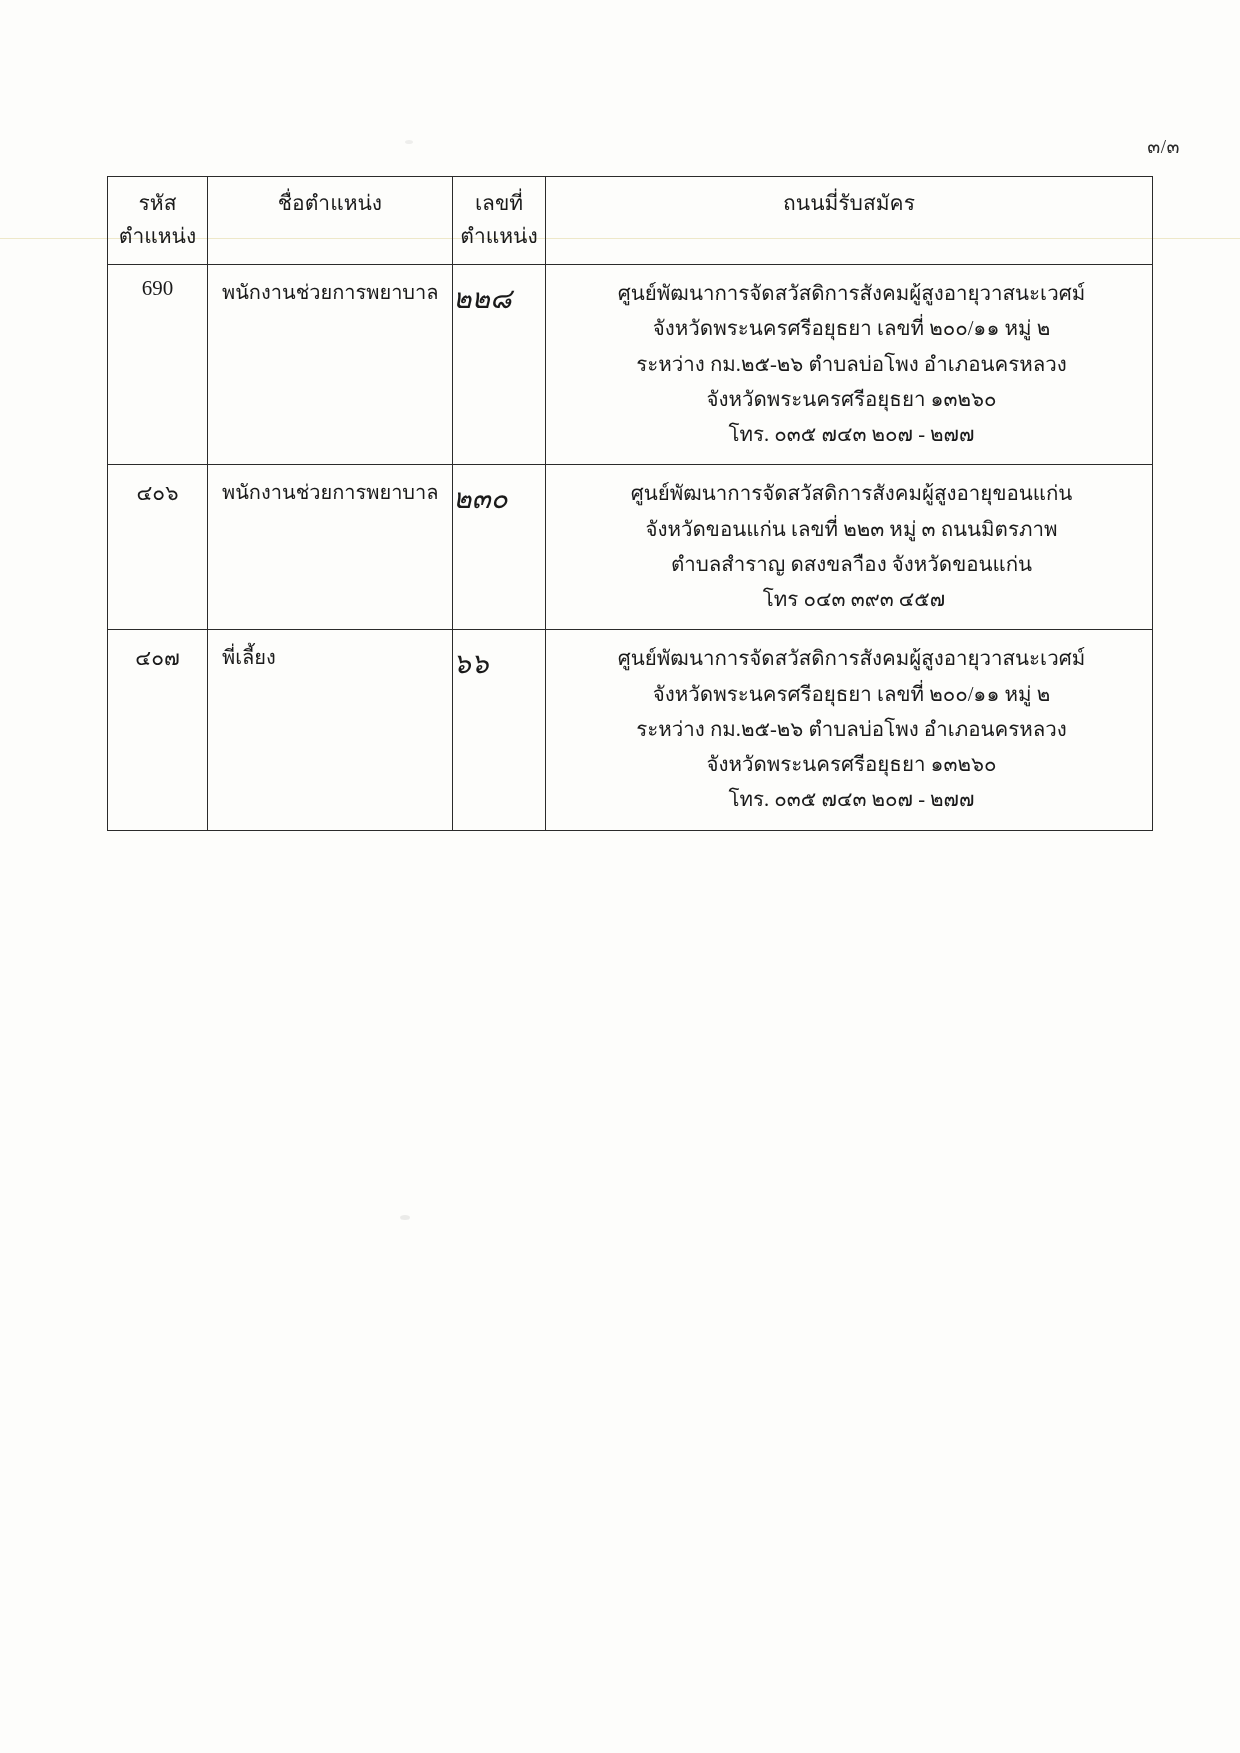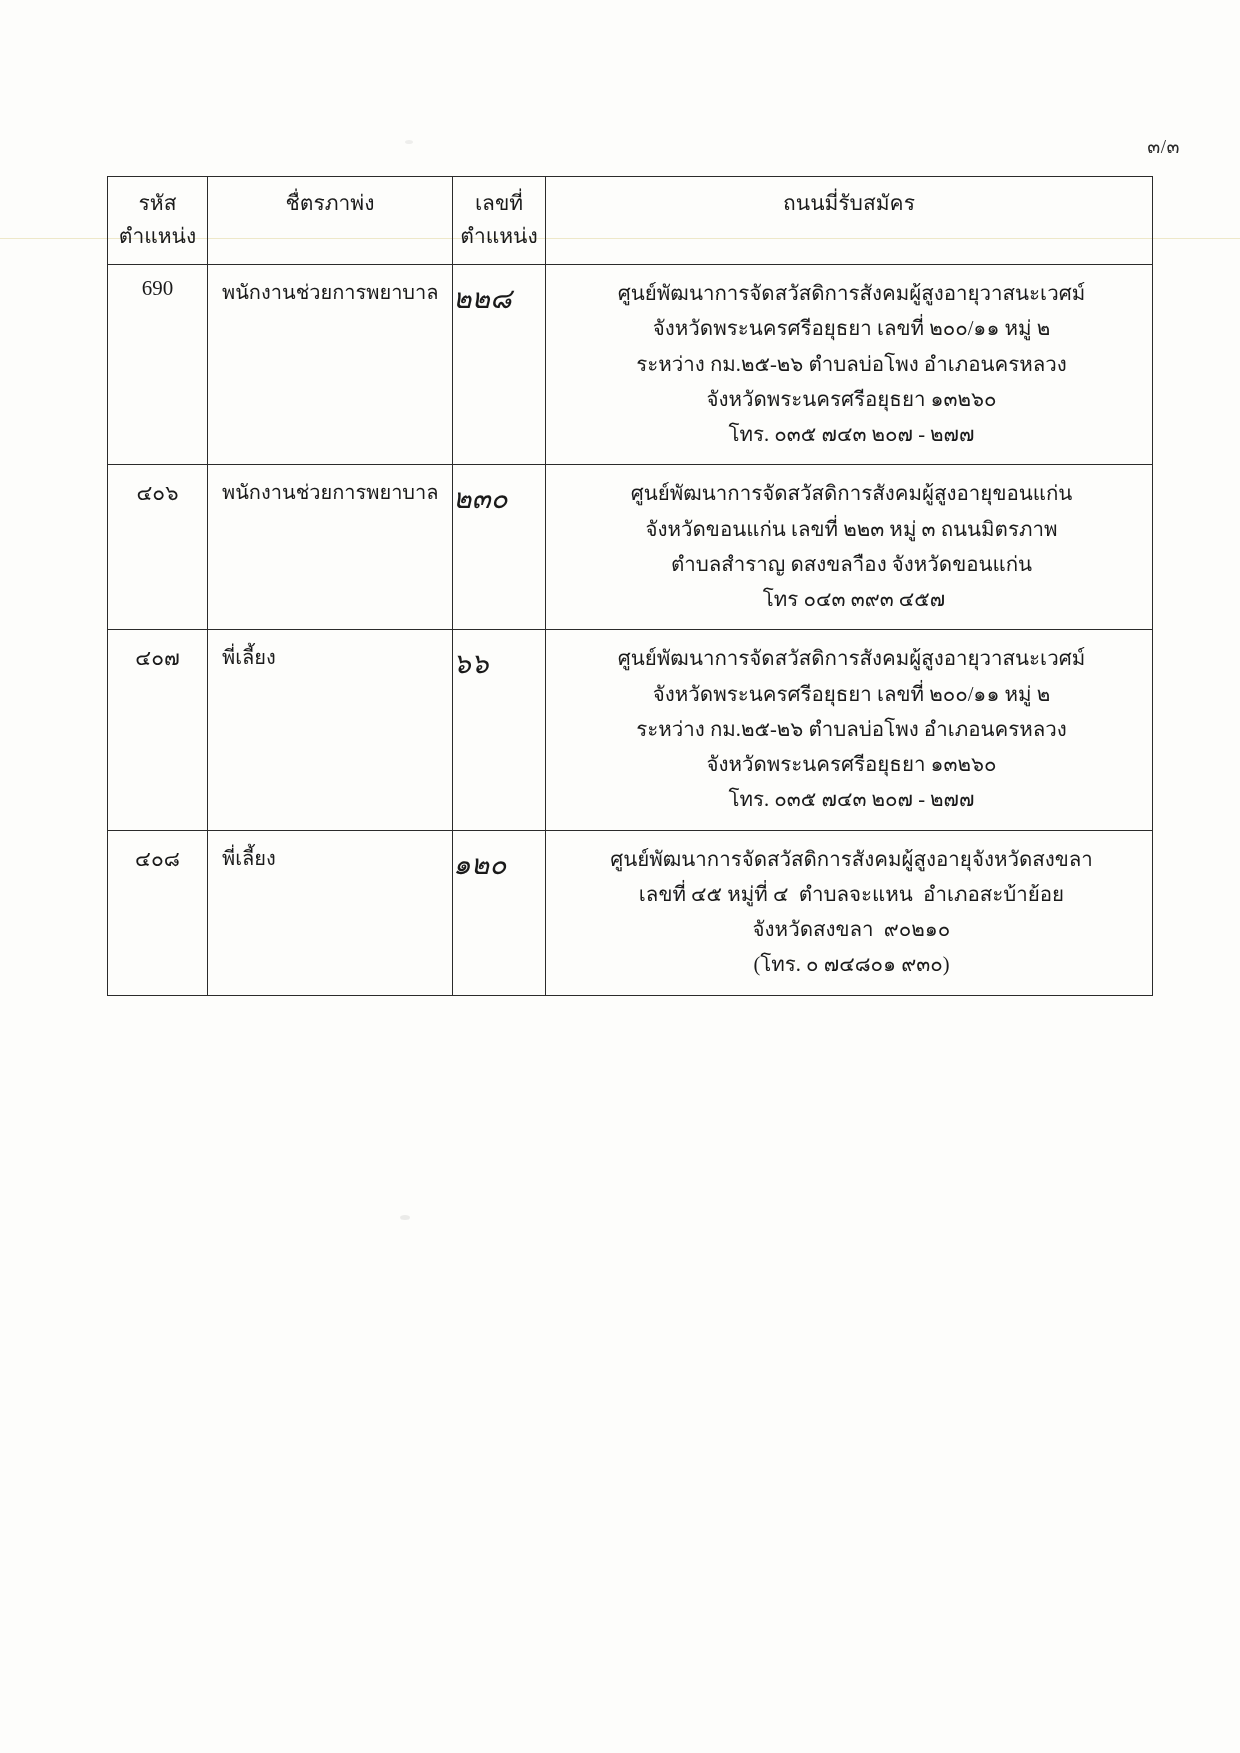--- a/index.html
+++ b/index.html
@@ -126,21 +126,21 @@
       <col class="col-place">
     </colgroup>
     <thead>
       <tr>
         <th>
           <span class="hdr-stack">
             <span>รหัส</span>
             <span>ตำแหน่ง</span>
           </span>
         </th>
-        <th>ชื่ตรภาพ่ง</th>
+        <th>ชื่อตำแหน่ง</th>
         <th>
           <span class="hdr-stack">
             <span>เลขที่</span>
             <span>ตำแหน่ง</span>
           </span>
         </th>
         <th>ถนนมี่รับสมัคร</th>
       </tr>
     </thead>
     <tbody>
@@ -172,27 +172,16 @@
         <td class="cell-title">พี่เลี้ยง</td>
         <td class="cell-number">๖๖</td>
         <td class="cell-place">
           <span class="line">ศูนย์พัฒนาการจัดสวัสดิการสังคมผู้สูงอายุวาสนะเวศม์</span>
           <span class="line">จังหวัดพระนครศรีอยุธยา เลขที่ ๒๐๐/๑๑ หมู่ ๒</span>
           <span class="line">ระหว่าง กม.๒๕-๒๖ ตำบลบ่อโพง อำเภอนครหลวง</span>
           <span class="line">จังหวัดพระนครศรีอยุธยา ๑๓๒๖๐</span>
           <span class="line">โทร. ๐๓๕ ๗๔๓ ๒๐๗ - ๒๗๗</span>
         </td>
       </tr>
-      <tr>
-        <td class="cell-code">๔๐๘</td>
-        <td class="cell-title">พี่เลี้ยง</td>
-        <td class="cell-number">๑๒๐</td>
-        <td class="cell-place">
-          <span class="line">ศูนย์พัฒนาการจัดสวัสดิการสังคมผู้สูงอายุจังหวัดสงขลา</span>
-          <span class="line">เลขที่ ๔๕ หมู่ที่ ๔  ตำบลจะแหน  อำเภอสะบ้าย้อย</span>
-          <span class="line">จังหวัดสงขลา  ๙๐๒๑๐</span>
-          <span class="line">(โทร. ๐ ๗๔๘๐๑ ๙๓๐)</span>
-        </td>
-      </tr>
     </tbody>
   </table>
 
 </div>
 
 </body></html>

